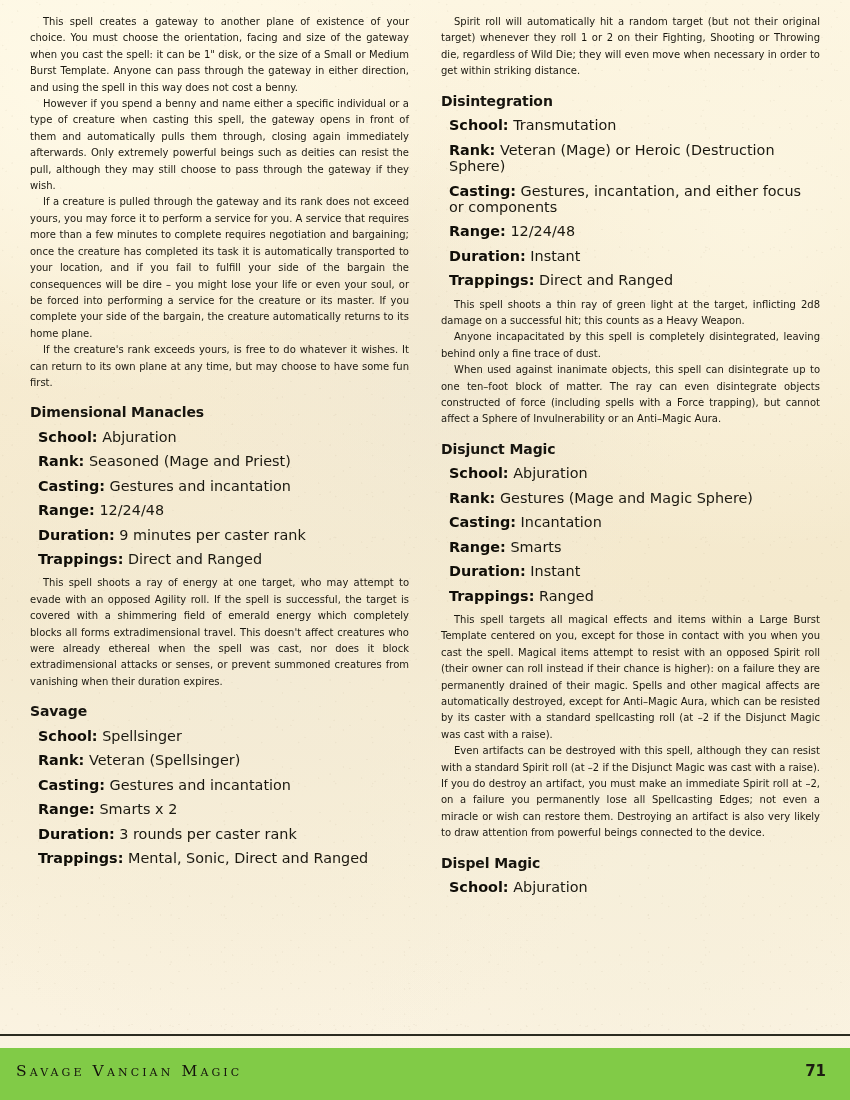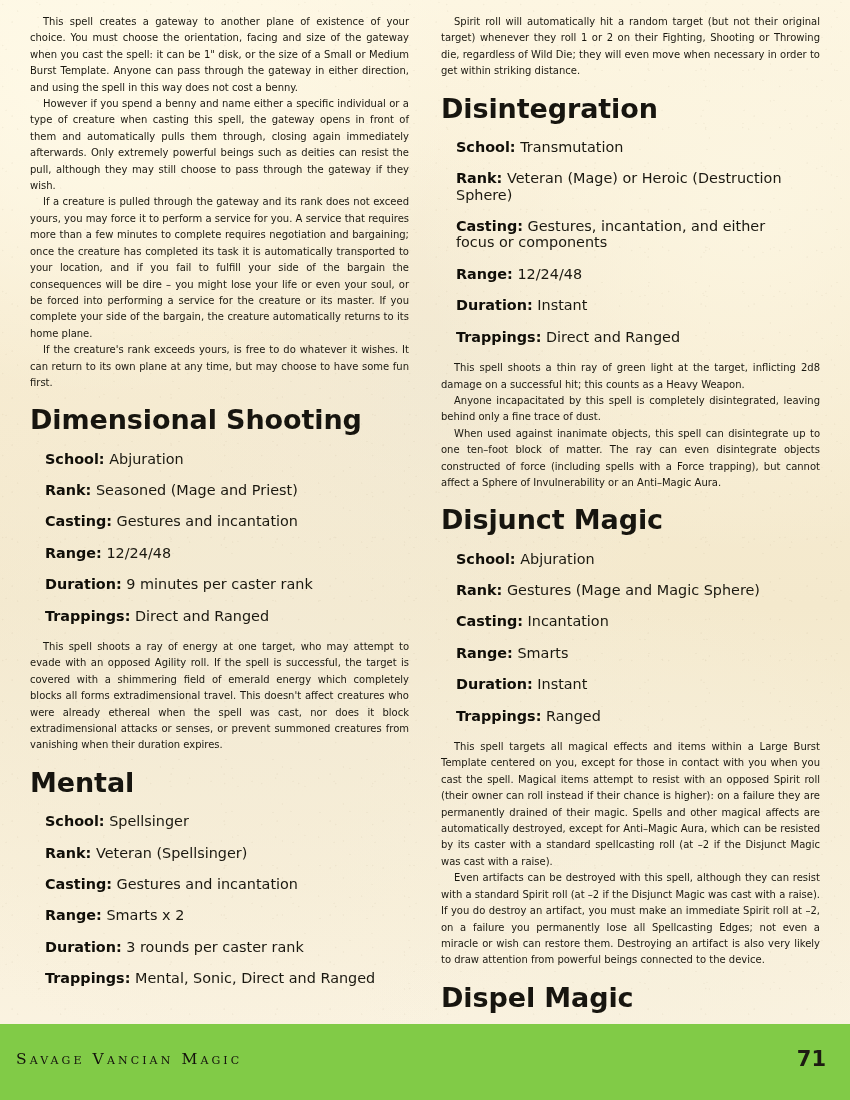--- a/index.html
+++ b/index.html
@@ -59,34 +59,34 @@
     gap: 32px;
   }
   .column {
     width: 379px;
     flex: 0 0 379px;
   }
 
   
   .spell-heading {
     font-family: "DejaVu Sans", sans-serif;
-    font-size: 27px;
+    font-size: 14px;
     font-weight: bold;
     color: #17150f;
     letter-spacing: -0.1px;
     margin: 14px 0 1px 0;
     line-height: 1.12;
   }
 
   .stat-line {
     font-size: 14.4px;
     line-height: 16.4px;
     color: #1a1810;
     text-align: left;
-    margin: 15px;
+    margin: 8px;
   }
   .stat-line .stat-key {
     font-weight: bold;
     color: #100e08;
   }
 
   p.para {
     font-size: 10px;
     line-height: 16.4px;
     color: #1a1810;
@@ -106,70 +106,70 @@
     right: 0;
     bottom: 64px;
     height: 2px;
     background: #2b2b20;
   }
   #footer-bar {
     position: absolute;
     left: 0;
     right: 0;
     bottom: 0;
-    height: 76px;
+    height: 52px;
     background: #81cb47;
     display: flex;
     align-items: center;
     justify-content: space-between;
     padding: 0 14px 0 10px;
     box-sizing: border-box;
   }
   #footer-title {
     font-family: "DejaVu Serif", serif;
     font-variant: small-caps;
     font-size: 15.5px;
     letter-spacing: 3.1px;
     color: #14120c;
     font-weight: normal;
     padding-left: 6px;
     margin-top: -6px;
   }
   #page-number {
     font-family: "DejaVu Sans", sans-serif;
-    font-size: 21px;
+    font-size: 15px;
     font-weight: bold;
     color: #1d1c12;
     margin-top: -6px;
     padding-right: 10px;
   }
 </style>
 </head>
 <body>
 
 <div id="page">
   <div id="grain"></div>
 
   <div id="columns">
     <div class="column" id="col-left">
         <p class="para">This spell creates a gateway to another plane of existence of your choice. You must choose the orientation, facing and size of the gateway when you cast the spell: it can be 1" disk, or the size of a Small or Medium Burst Template. Anyone can pass through the gateway in either direction, and using the spell in this way does not cost a benny.</p>
         <p class="para">However if you spend a benny and name either a specific individual or a type of creature when casting this spell, the gateway opens in front of them and automatically pulls them through, closing again immediately afterwards. Only extremely powerful beings such as deities can resist the pull, although they may still choose to pass through the gateway if they wish.</p>
         <p class="para">If a creature is pulled through the gateway and its rank does not exceed yours, you may force it to perform a service for you. A service that requires more than a few minutes to complete requires negotiation and bargaining; once the creature has completed its task it is automatically transported to your location, and if you fail to fulfill your side of the bargain the consequences will be dire – you might lose your life or even your soul, or be forced into performing a service for the creature or its master. If you complete your side of the bargain, the creature automatically returns to its home plane.</p>
         <p class="para">If the creature's rank exceeds yours, is free to do whatever it wishes. It can return to its own plane at any time, but may choose to have some fun first.</p>
-        <div class="spell-heading">Dimensional Shooting</div>
+        <div class="spell-heading">Dimensional Manacles</div>
         <div class="statblock">
           <div class="stat-line"><span class="stat-key">School:</span><span class="stat-value"> Abjuration</span></div>
           <div class="stat-line"><span class="stat-key">Rank:</span><span class="stat-value"> Seasoned (Mage and Priest)</span></div>
           <div class="stat-line"><span class="stat-key">Casting:</span><span class="stat-value"> Gestures and incantation</span></div>
           <div class="stat-line"><span class="stat-key">Range:</span><span class="stat-value"> 12/24/48</span></div>
           <div class="stat-line"><span class="stat-key">Duration:</span><span class="stat-value"> 9 minutes per caster rank</span></div>
           <div class="stat-line"><span class="stat-key">Trappings:</span><span class="stat-value"> Direct and Ranged</span></div>
         </div>
         <p class="para">This spell shoots a ray of energy at one target, who may attempt to evade with an opposed Agility roll. If the spell is successful, the target is covered with a shimmering field of emerald energy which completely blocks all forms extradimensional travel. This doesn't affect creatures who were already ethereal when the spell was cast, nor does it block extradimensional attacks or senses, or prevent summoned creatures from vanishing when their duration expires.</p>
-        <div class="spell-heading">Mental</div>
+        <div class="spell-heading">Savage</div>
         <div class="statblock">
           <div class="stat-line"><span class="stat-key">School:</span><span class="stat-value"> Spellsinger</span></div>
           <div class="stat-line"><span class="stat-key">Rank:</span><span class="stat-value"> Veteran (Spellsinger)</span></div>
           <div class="stat-line"><span class="stat-key">Casting:</span><span class="stat-value"> Gestures and incantation</span></div>
           <div class="stat-line"><span class="stat-key">Range:</span><span class="stat-value"> Smarts x 2</span></div>
           <div class="stat-line"><span class="stat-key">Duration:</span><span class="stat-value"> 3 rounds per caster rank</span></div>
           <div class="stat-line"><span class="stat-key">Trappings:</span><span class="stat-value"> Mental, Sonic, Direct and Ranged</span></div>
         </div>
       </div>
     <div class="column" id="col-right">

